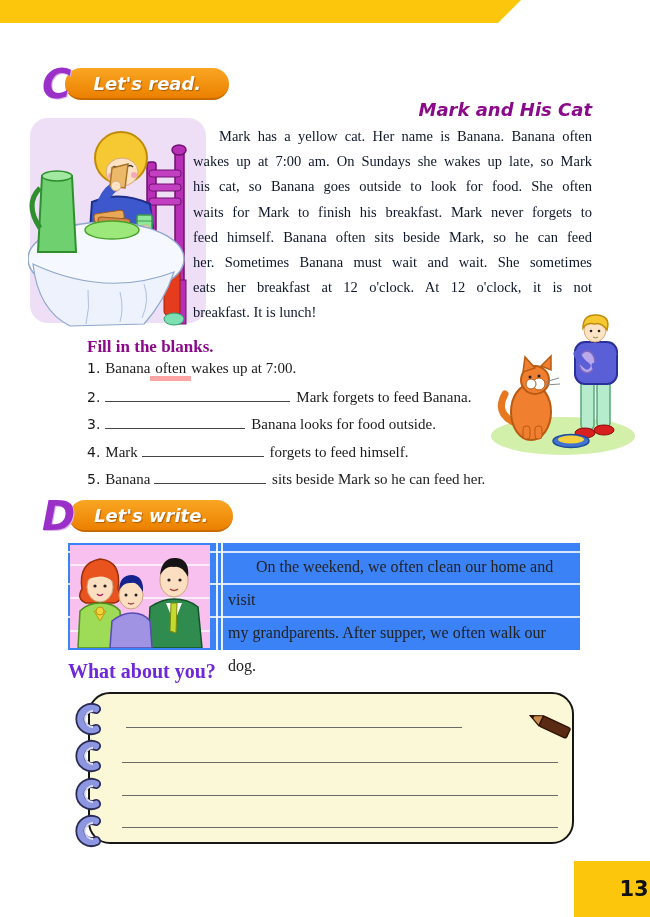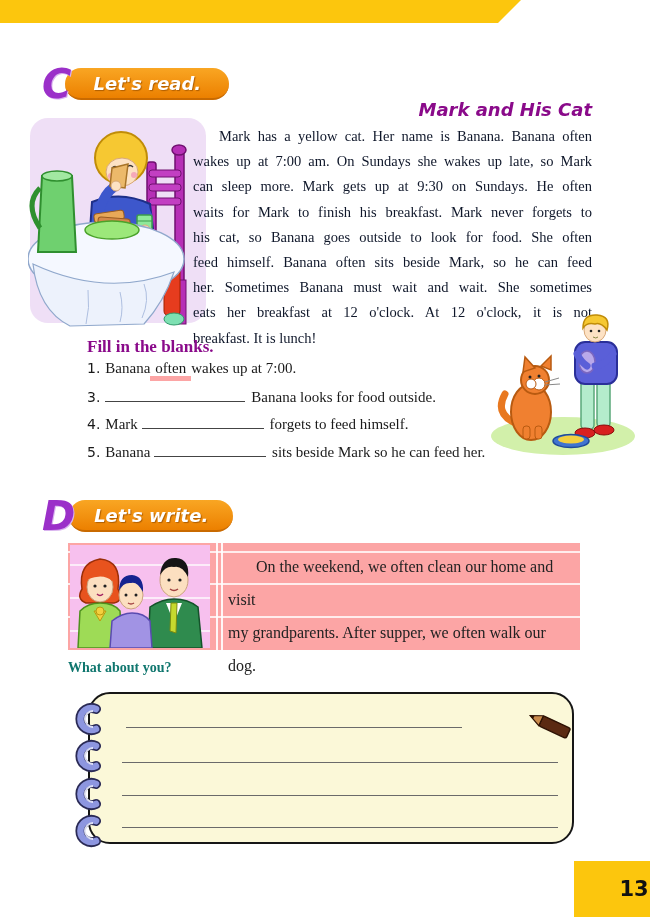--- a/index.html
+++ b/index.html
@@ -36,28 +36,28 @@
   
   .fb-heading{position:absolute;left:87px;top:337px;font-size:17px;font-weight:bold;color:#8a0a8a;}
   .fb-list{position:absolute;left:87px;top:360px;width:440px;font-size:15px;color:#1a1a1a;}
   .fb-item{height:17px;margin-bottom:10.5px;white-space:nowrap;}
   .fb-num{font-family:"DejaVu Sans", sans-serif;font-size:14px;margin-right:5px;}
   .fb-answer{border-bottom:5px solid #fca5a5;padding:0 5px;}
   .fb-blank{display:inline-block;border-bottom:1px solid #444;height:13px;
             vertical-align:baseline;margin-right:6px;}
 
   
-  .pink-box{position:absolute;left:68px;top:543px;width:512px;height:107px;background:#fca5a5;}
+  .pink-box{position:absolute;left:68px;top:543px;width:512px;height:107px;background:#3b82f6;}
   .pink-rule{position:absolute;left:0;width:512px;height:1.5px;background:rgba(255,255,255,.8);}
   .pink-vline{position:absolute;top:0;height:107px;width:1.5px;background:rgba(255,255,255,.9);}
   .pink-text{position:absolute;left:160px;top:7px;width:346px;font-size:16px;
              line-height:33px;color:#222;}
   .eline.first{text-indent:28px;}
 
-  .prompt{position:absolute;left:68px;top:660px;font-size:14px;font-weight:bold;color:#0f766e;}
+  .prompt{position:absolute;left:68px;top:660px;font-size:20px;font-weight:bold;color:#6d28d9;}
 
   
   .notebook{position:absolute;left:88px;top:692px;width:482px;height:148px;background:#fbf8d8;
             border:2.5px solid #161616;border-radius:22px;}
   .nb-line{position:absolute;height:1.2px;background:#6a6a6a;}
   .nb-ring{position:absolute;left:-18px;width:32px;height:34px;}
   .nb-pencil{position:absolute;left:436px;top:16px;width:46px;height:30px;transform:rotate(25deg);}
 
   
   .page-num{position:absolute;left:574px;top:861px;width:76px;height:56px;background:#fcc60d;
@@ -122,33 +122,35 @@
       <ellipse cx="29" cy="64" rx="15" ry="5" fill="#a2e8a2" stroke="#2f8f2f" stroke-width="1.5"></ellipse>
       <path d="M12 76 Q-4 92 12 116" fill="none" stroke="#2f8f2f" stroke-width="5"></path>
     </g>
   </svg>
 
   <div class="story-title">Mark and His Cat</div>
 
   <div class="story">
     <div class="sline first">Mark has a yellow cat. Her name is Banana. Banana often</div>
     <div class="sline">wakes up at 7:00 am. On Sundays she wakes up late, so Mark</div>
-    <div class="sline">can sleep more. Mark gets up at 9:30 on Sundays. He often</div>
+    <div class="sline">his cat, so Banana goes outside to look for food. She often</div>
     <div class="sline">waits for Mark to finish his breakfast. Mark never forgets to</div>
-    <div class="sline">his cat, so Banana goes outside to look for food. She often</div>
     <div class="sline">feed himself. Banana often sits beside Mark, so he can feed</div>
     <div class="sline">her. Sometimes Banana must wait and wait. She sometimes</div>
     <div class="sline">eats her breakfast at 12 o'clock. At 12 o'clock, it is not</div>
     <div class="sline last">breakfast. It is lunch!</div>
   </div>
 
   <div class="fb-heading">Fill in the blanks.</div>
   <div class="fb-list">
     <div class="fb-item">
       <span class="fb-num">1.</span><span>Banana</span><span class="fb-answer">often</span><span>wakes up at 7:00.</span>
+    </div>
+    <div class="fb-item">
+      <span class="fb-num">2.</span><span class="fb-blank" style="width:185px;"></span><span>Mark forgets to feed Banana.</span>
     </div>
     <div class="fb-item">
       <span class="fb-num">3.</span><span class="fb-blank" style="width:140px;"></span><span>Banana looks for food outside.</span>
     </div>
     <div class="fb-item">
       <span class="fb-num">4.</span><span>Mark</span> <span class="fb-blank" style="width:122px;"></span><span>forgets to feed himself.</span>
     </div>
     <div class="fb-item">
       <span class="fb-num">5.</span><span>Banana</span> <span class="fb-blank" style="width:112px;"></span><span>sits beside Mark so he can feed her.</span>
     </div>

